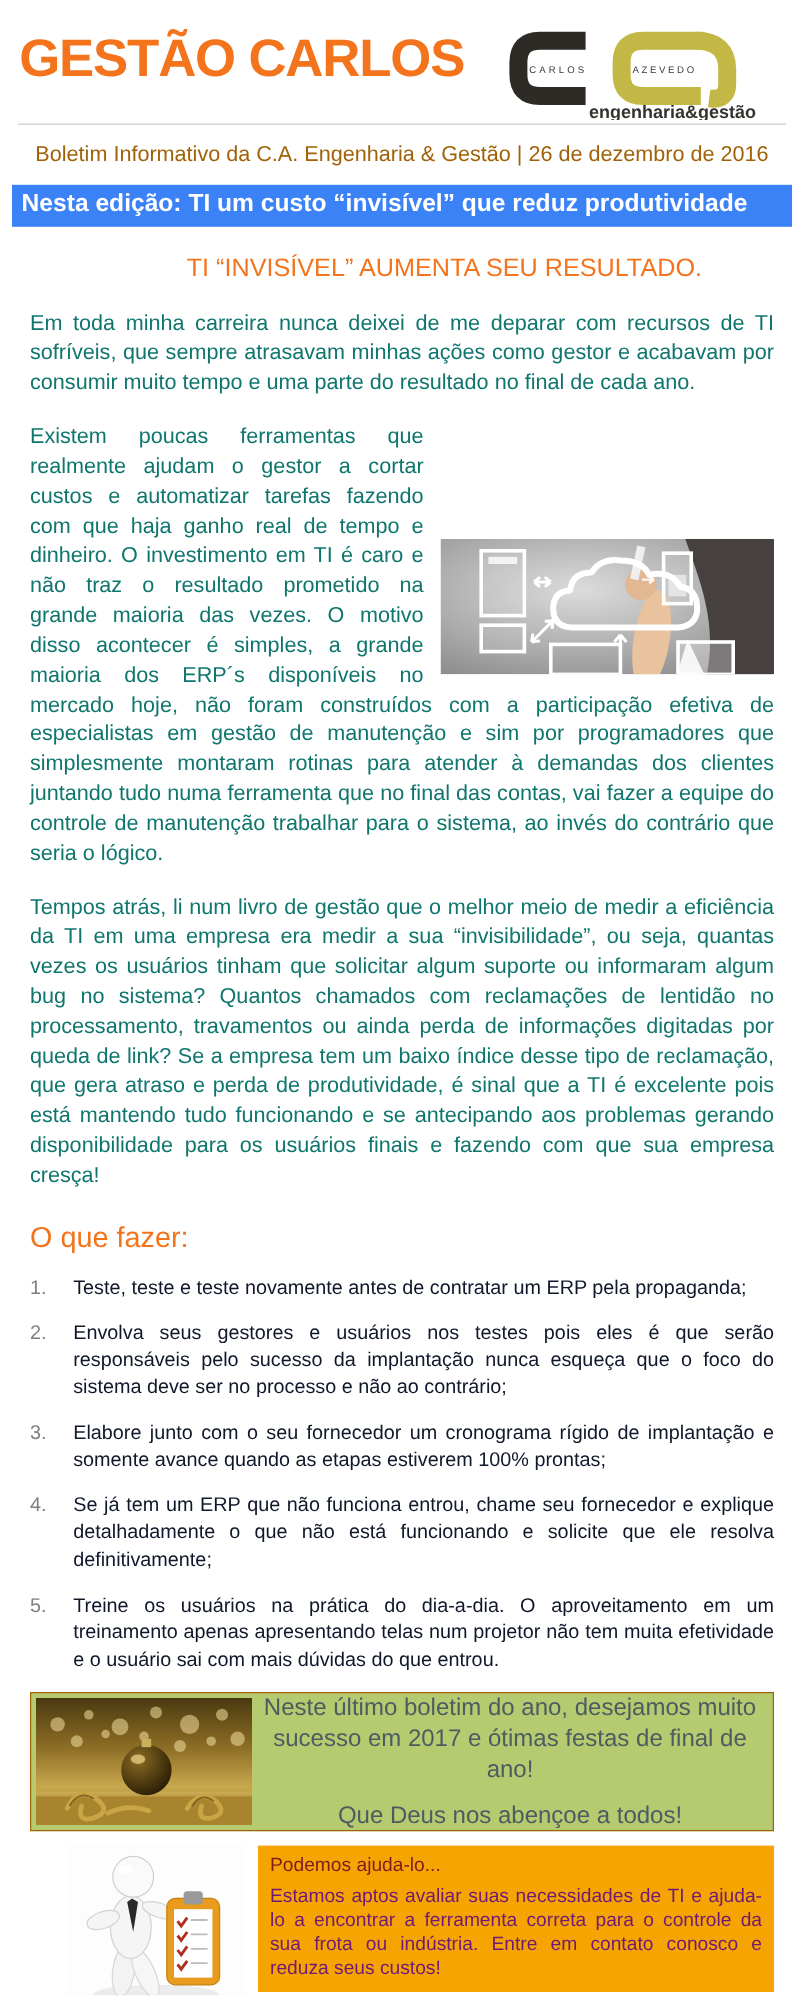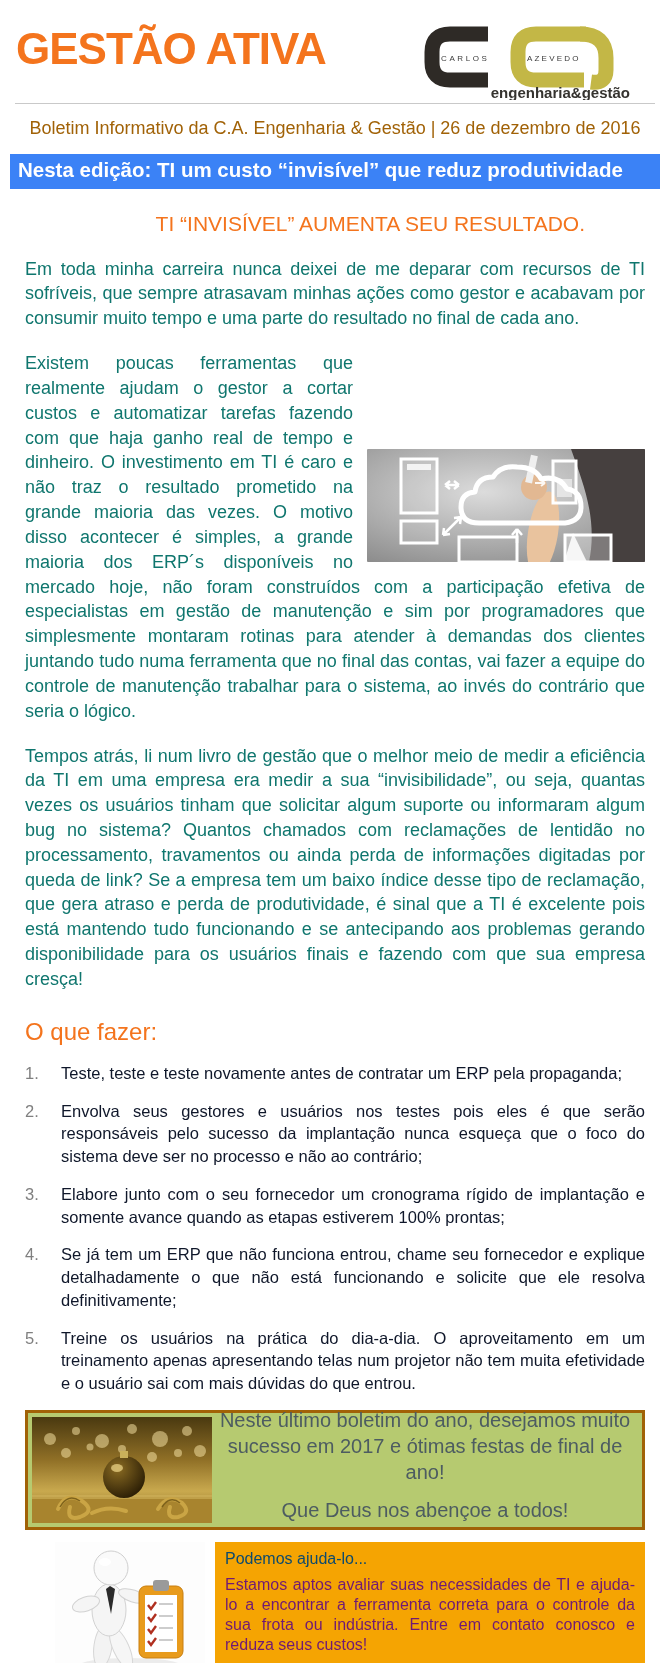--- a/index.html
+++ b/index.html
@@ -37,49 +37,49 @@
   }
   .section-heading{
     color:#F4741D;font-size:24px;font-weight:normal;margin:26px 0 0 25px;
   }
   .todo-list{margin:16px 25px 0;}
   .todo-item{display:flex;margin-bottom:15px;}
   .todo-num{flex:none;width:36px;color:#7f7f7f;font-size:16.5px;line-height:1.38;}
   .todo-text{flex:1;color:#0f172a;font-size:16.5px;line-height:1.38;text-align:justify;}
   
   .greeting-banner{
-    margin:4px 25px 0;background:#B6CA70;border:3px solid #a16207;
-    padding:4px;display:flex;align-items:flex-end;height:106px;
+    margin:4px 25px 0;background:#B6CA70;border:1px solid #a16207;
+    padding:4px;display:flex;align-items:center;height:106px;
   }
   .ornament-photo{flex:none;width:180px;height:106px;overflow:hidden;}
   .greeting-text{
     flex:1;display:flex;flex-direction:column;justify-content:center;align-items:center;
     color:#4d5c61;font-size:20px;line-height:1.3;text-align:center;padding:0 6px;
   }
   .greeting-line1{margin-bottom:12px;}
   
   .help-strip{display:flex;align-items:flex-start;margin:12px 25px 0 55px;}
   .helper-figure{flex:none;width:150px;height:138px;}
   .help-box{
     flex:1;margin-left:10px;background:#F5A402;padding:8px 10px 9px;
   }
-  .help-title{color:#0c4a6e;font-size:16px;margin:0 0 7px;}
+  .help-title{color:#7f1d1d;font-size:16px;margin:0 0 7px;}
   .help-body{color:#701a75;font-size:16px;line-height:1.25;text-align:justify;margin:0;}
   
   .contact-row{margin:14px 0 0 48px;display:flex;align-items:center;}
   .fax-icon{flex:none;width:32px;height:27px;margin-right:7px;}
   .contact-email{color:#000;font-size:26px;font-weight:bold;text-decoration:none;letter-spacing:-0.5px;}
 </style>
 </head>
 <body>
 
 <div class="page">
 
   <div class="masthead">
-    <div class="brand-title">GESTÃO ATIVA</div>
+    <div class="brand-title">GESTÃO CARLOS</div>
 
     <svg class="logo" viewBox="0 0 228 80">
 
       <path d="M72 14 H34 Q16 14 16 32 v10 Q16 60 34 60 H72" fill="none" stroke="#2E2A26" stroke-width="15"></path>
       <text x="25" y="41" font-size="8" letter-spacing="2.6" fill="#3a3a3a">CARLOS</text>
 
       <path d="M170 14 H120 Q102 14 102 32 v10 Q102 60 120 60 H168" fill="none" stroke="#C3B746" stroke-width="15"></path>
       <path d="M164 14 Q190 14 190 38 L190 50 Q190 64 175 62" fill="none" stroke="#C3B746" stroke-width="15"></path>
       <text x="111" y="41" font-size="8" letter-spacing="2.2" fill="#3a3a3a">AZEVEDO</text>
       <text x="214" y="78" text-anchor="end" font-size="15" font-weight="bold" fill="#35332f">engenharia&amp;gestão</text>

